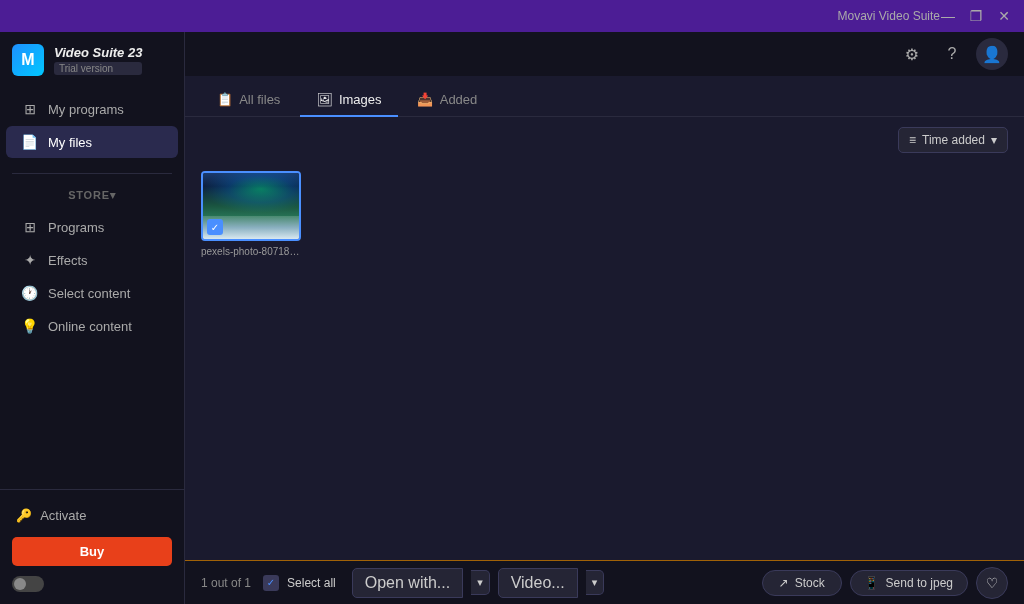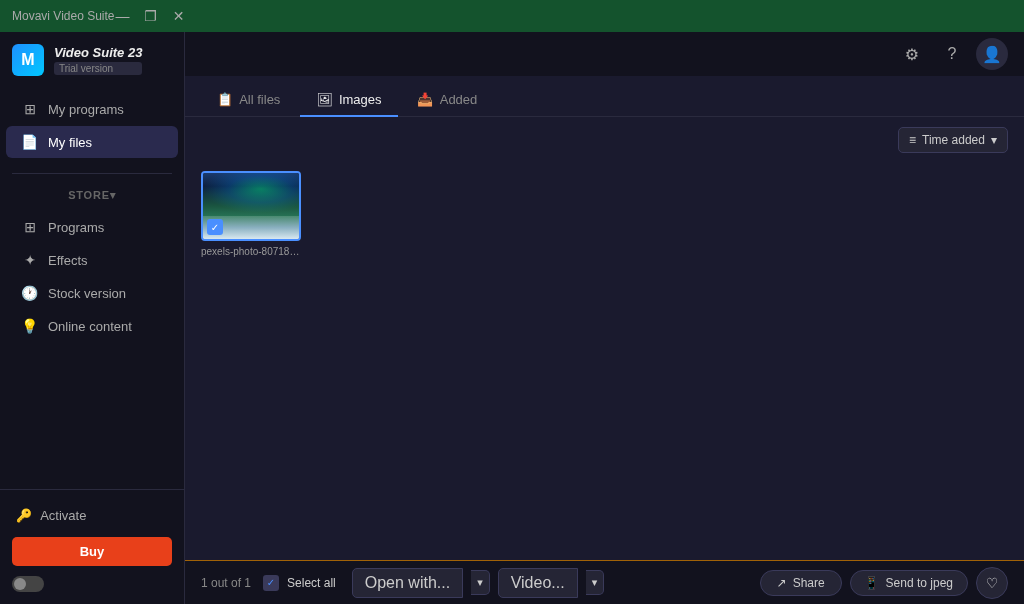--- a/index.html
+++ b/index.html
@@ -10,24 +10,24 @@
       font-family: 'Segoe UI', Arial, sans-serif;
       color: #ccc;
       overflow: hidden;
       display: flex;
       flex-direction: column;
     }
 
     
     .title-bar {
       height: 32px;
-      background: #14532d;
-      display: flex;
-      align-items: center;
-      justify-content: flex-start;
+      background: #4c1d95;
+      display: flex;
+      align-items: center;
+      justify-content: flex-end;
       padding: 0 12px;
       flex-shrink: 0;
     }
     .title-bar-left {
       display: flex;
       align-items: center;
       gap: 8px;
       font-size: 12px;
       color: #aaa;
     }
@@ -520,21 +520,21 @@
       <div class="nav-item">
         <span class="nav-icon">⊞</span>
         <span>Programs</span>
       </div>
       <div class="nav-item">
         <span class="nav-icon">✦</span>
         <span>Effects</span>
       </div>
       <div class="nav-item">
         <span class="nav-icon">🕐</span>
-        <span>Stock version</span>
+        <span>Select content</span>
       </div>
       <div class="nav-item">
         <span class="nav-icon">💡</span>
         <span>Online content</span>
       </div>
     </div>
 
     <div class="sidebar-bottom">
       <div class="activate-row">
         <span>🔑</span>
@@ -612,21 +612,21 @@
         <span>Video...</span>
       </div>
       <div class="action-btn-arrow">
         <span>▾</span>
       </div>
 
       <div class="spacer"></div>
 
       <div class="share-btn">
         <span>↗</span>
-        <span>Share</span>
+        <span>Stock</span>
       </div>
 
       <div class="send-phone-btn">
         <span>📱</span>
         <span>Send to jpeg</span>
       </div>
 
       <div class="heart-btn">
         <span>♡</span>
       </div>

